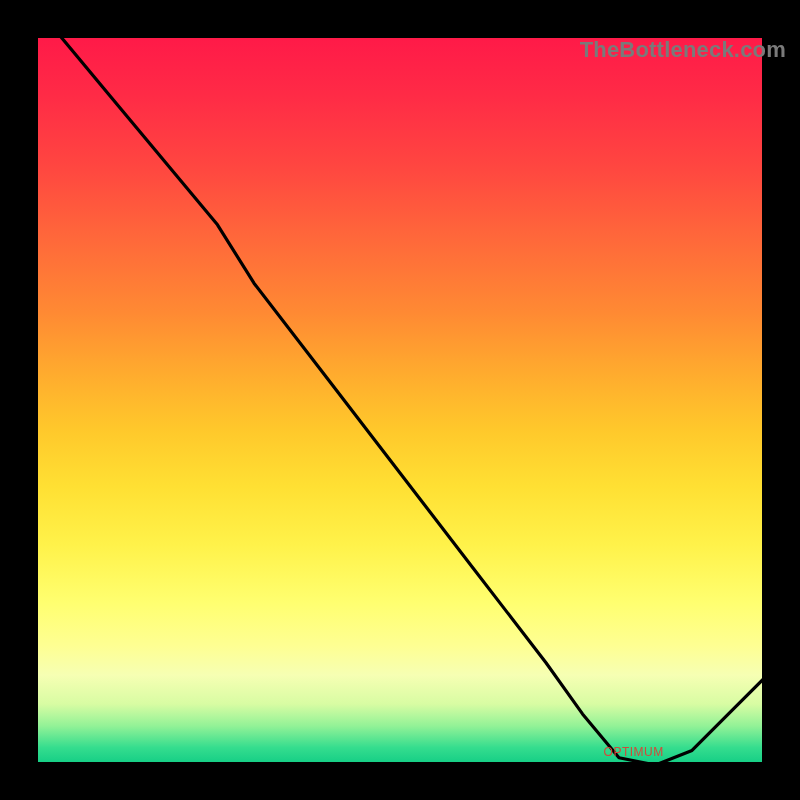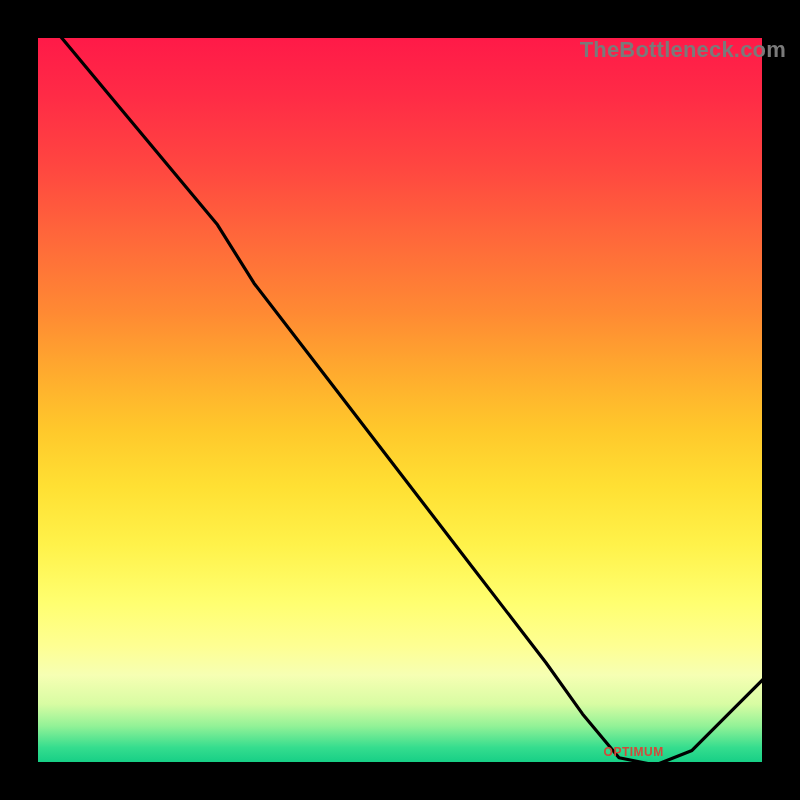--- a/index.html
+++ b/index.html
@@ -71,21 +71,21 @@
     width: 730px;
     height: 730px;
     z-index: 10;
     pointer-events: none;
   }
   .optimum-label {
     position: absolute;
     z-index: 20;
     color: #d14a3a;
     font-size: 12px;
-    font-weight: 700;
+    font-weight: 400;
     letter-spacing: 0.5px;
   }
 </style>
 </head>
 <body>
 
 <div class="stage">
 
   <div class="watermark">TheBottleneck.com</div>
 

